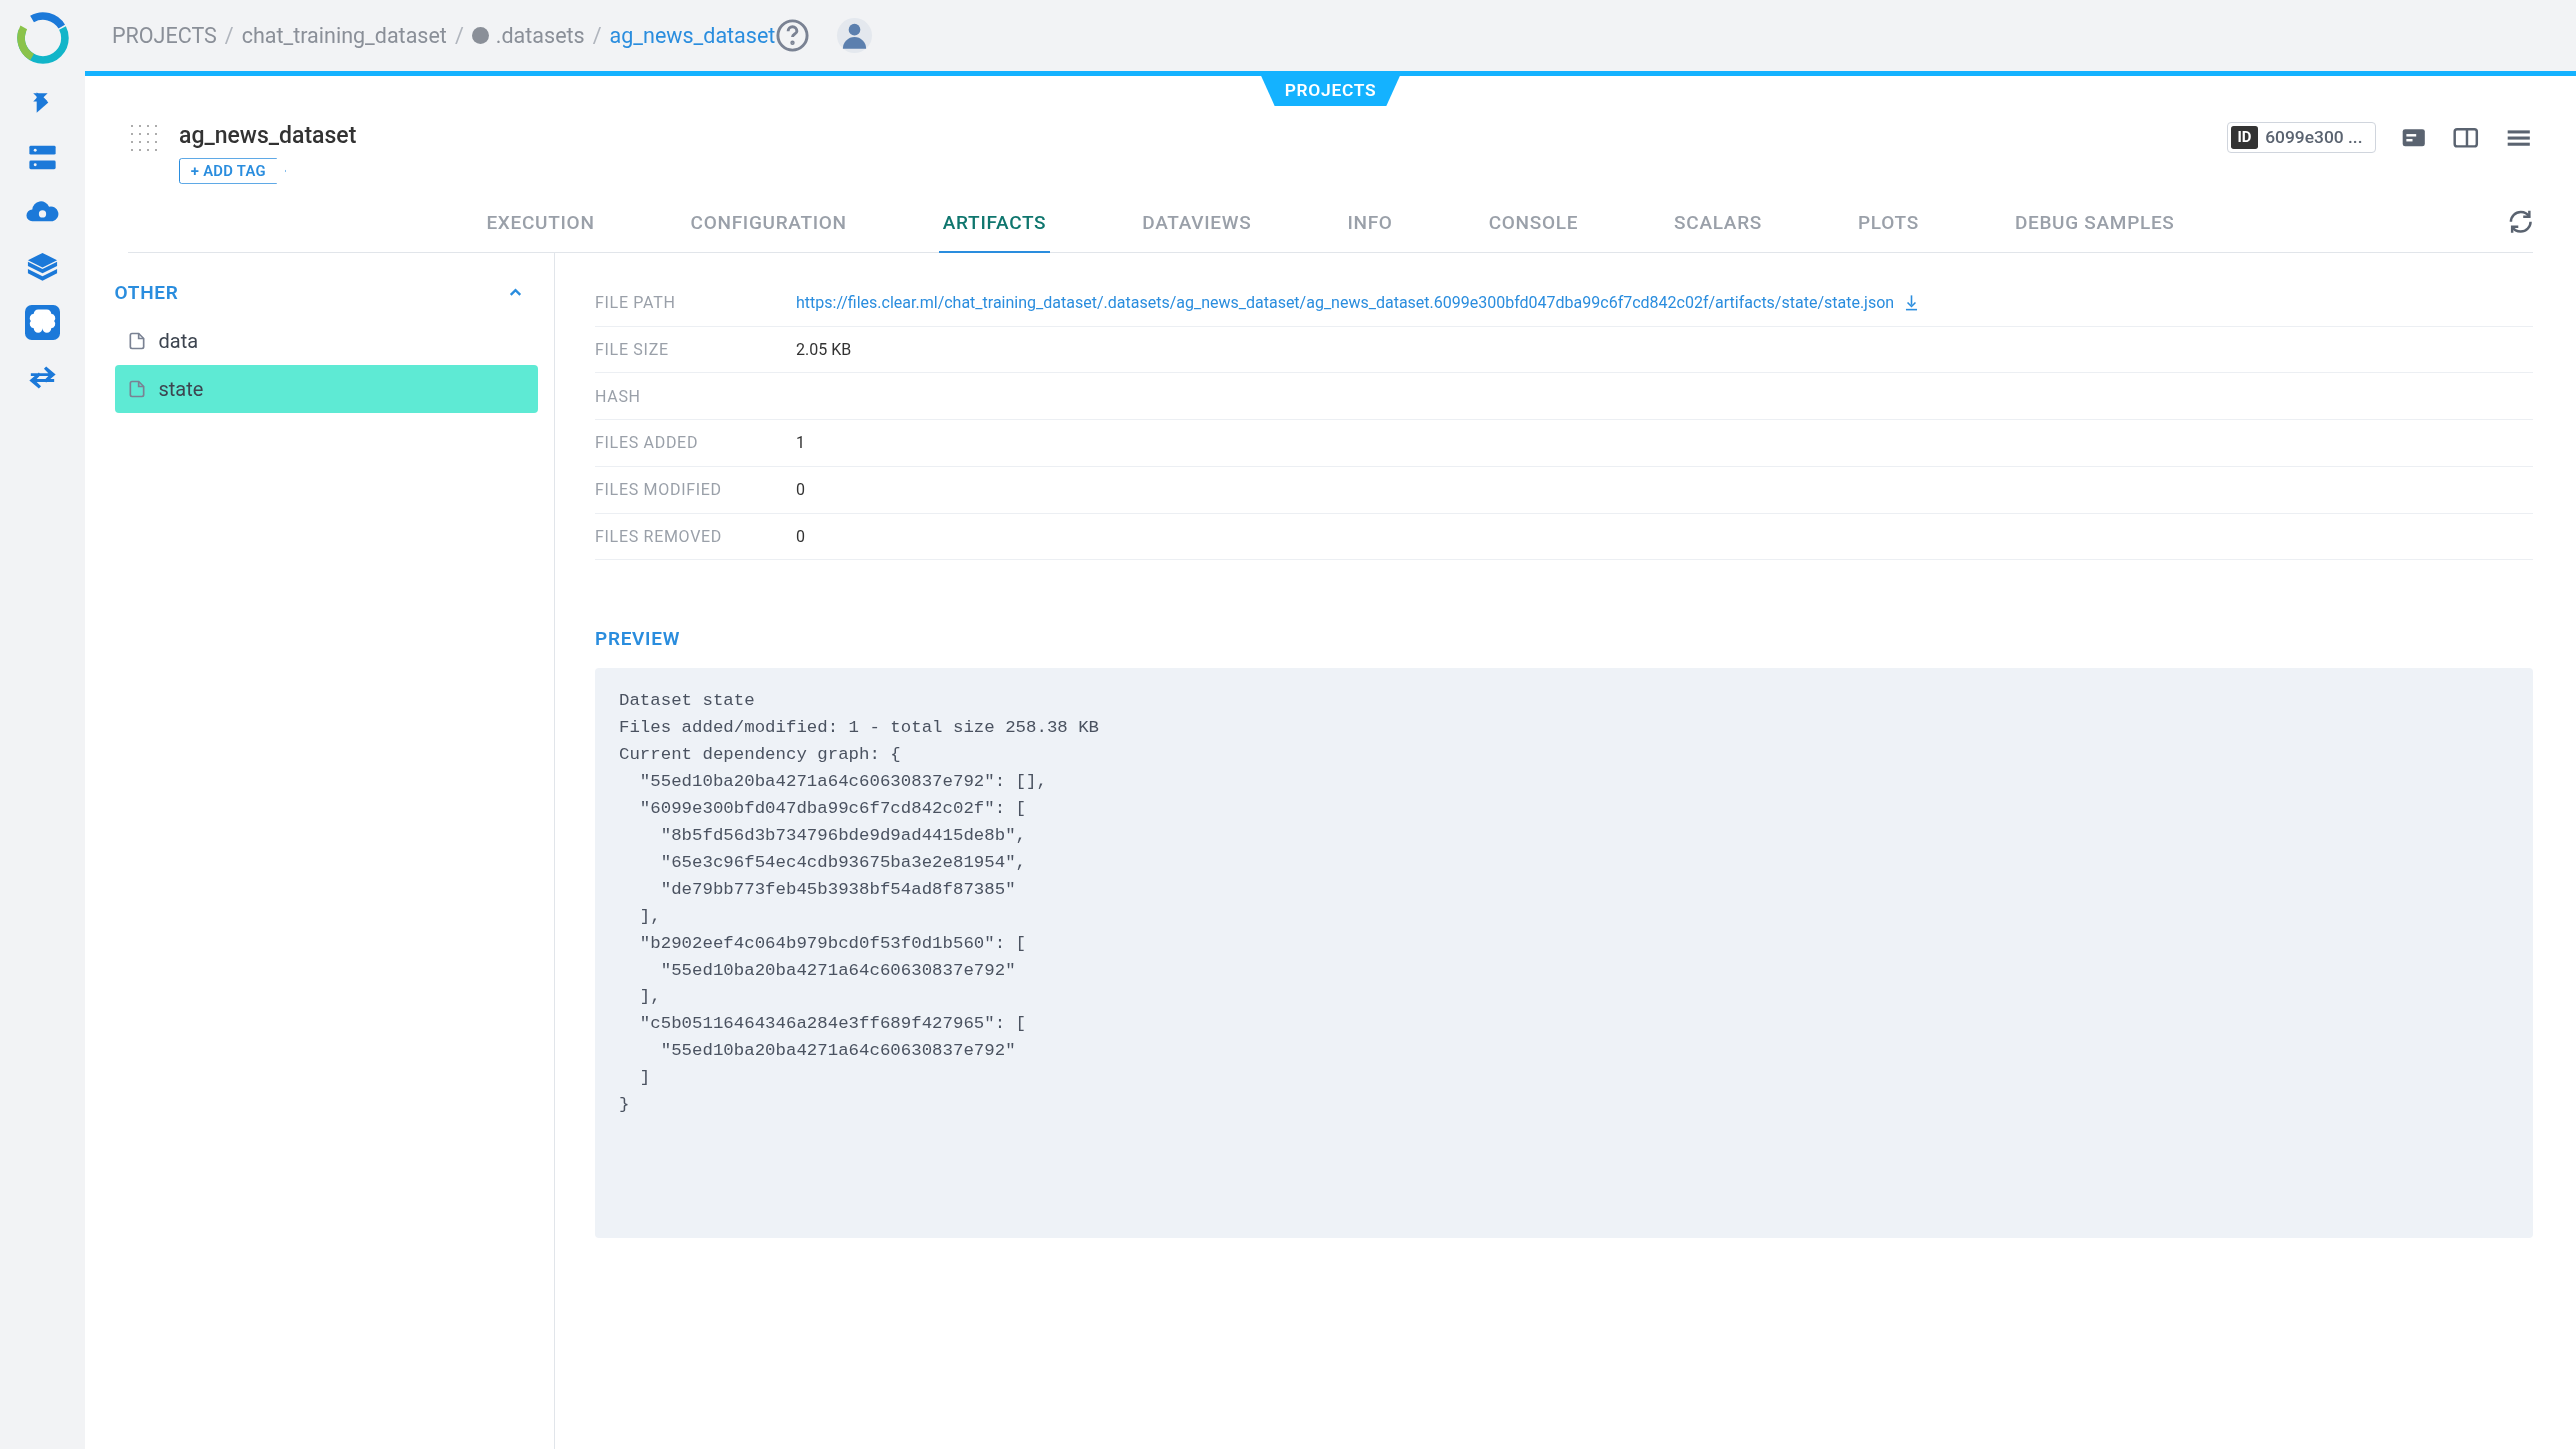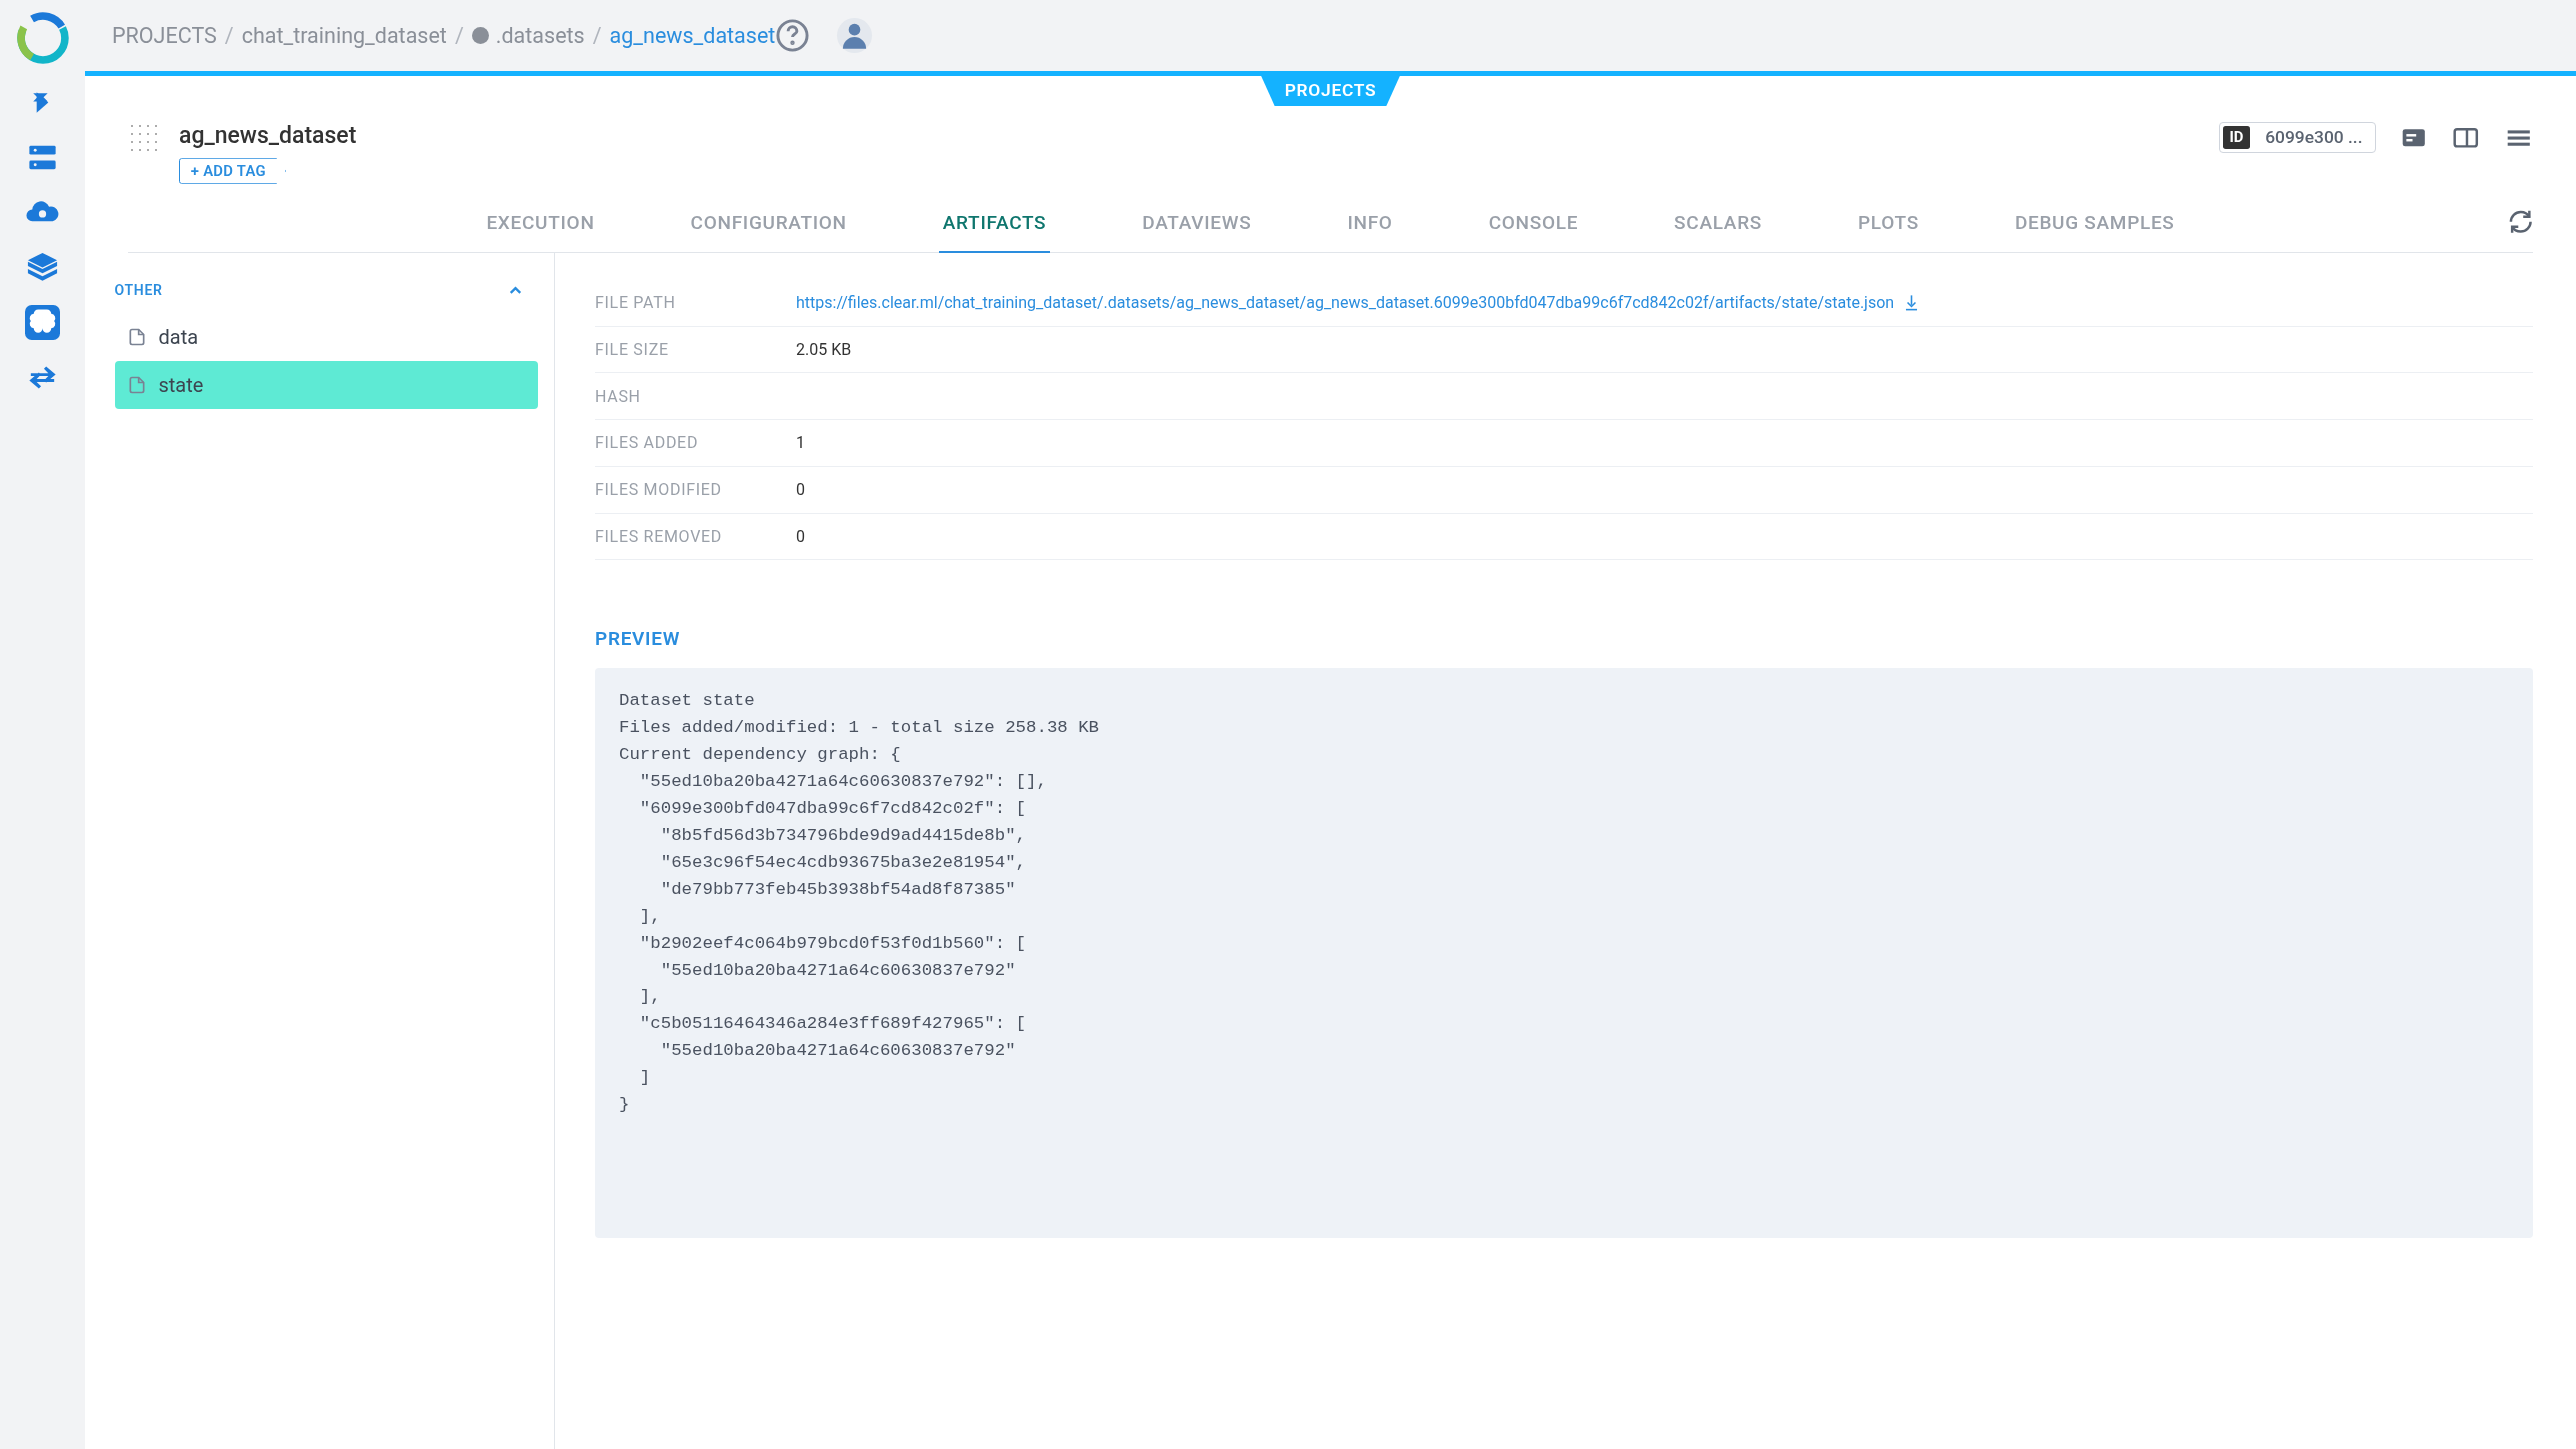--- a/index.html
+++ b/index.html
@@ -100,21 +100,21 @@
   display:inline-flex; align-items:center; gap:4px;
   border:1.3px solid #2a8dde; color:#2a8dde; font-size:14.8px;
   font-weight:600; letter-spacing:0.3px;
   padding:2.7px 10.7px; border-radius:2.7px;
   clip-path: polygon(0 0, calc(100% - 9.4px) 0, 100% 50%, calc(100% - 9.4px) 100%, 0 100%);
   padding-right: 19px;
   align-self:flex-start;
 }
 .header-actions { display:flex; align-items:center; gap:23px; }
 .id-pill {
-  display:flex; align-items:center; gap:15px;
+  display:flex; align-items:center; gap:7px;
   border:0.7px solid #d0d5dd; border-radius:4px; padding:2.7px 12px 2.7px 2.7px;
   font-size:17.4px;
 }
 .id-pill .id-label { background:#333; color:#fff; font-size:14.8px; padding:2.7px 6.7px; border-radius:2.7px; font-weight:700; }
 .id-pill .id-val { color:#5a6370; font-weight:500; }
 .hdr-icon { width:29.5px; height:29.5px; color:#5a6370; display:flex; align-items:center; justify-content:center; cursor:pointer; }
 .tabs-row {
   display:flex; justify-content:center; gap:88px;
   border-bottom:1.3px solid #e1e5ea;
   margin: 27px 43px 0 43px;
@@ -133,21 +133,21 @@
 .body-split {
   flex:1; display:flex; overflow:hidden;
   padding: 0 0 0 0;
 }
 .side-panel {
   width: 470px; border-right:1.3px solid #e1e5ea;
   padding: 28px 16px 16px 29.5px;
 }
 .side-heading {
   display:flex; justify-content:space-between; align-items:center;
-  color:#2a8dde; font-size:14px; font-weight:600; letter-spacing:0.7px;
+  color:#2a8dde; font-size:19px; font-weight:600; letter-spacing:0.7px;
   margin-bottom:13.4px; padding-right:13.4px;
 }
 .side-item {
   display:flex; align-items:center; gap:12px;
   padding:12px 12px; border-radius:4px; cursor:pointer;
   color:#3d4550; font-size:20px;
 }
 .side-item.active { background:#5eead4; }
 .file-icon { width:20px; height:20px; color:#7a8293; }
 .detail-panel {

